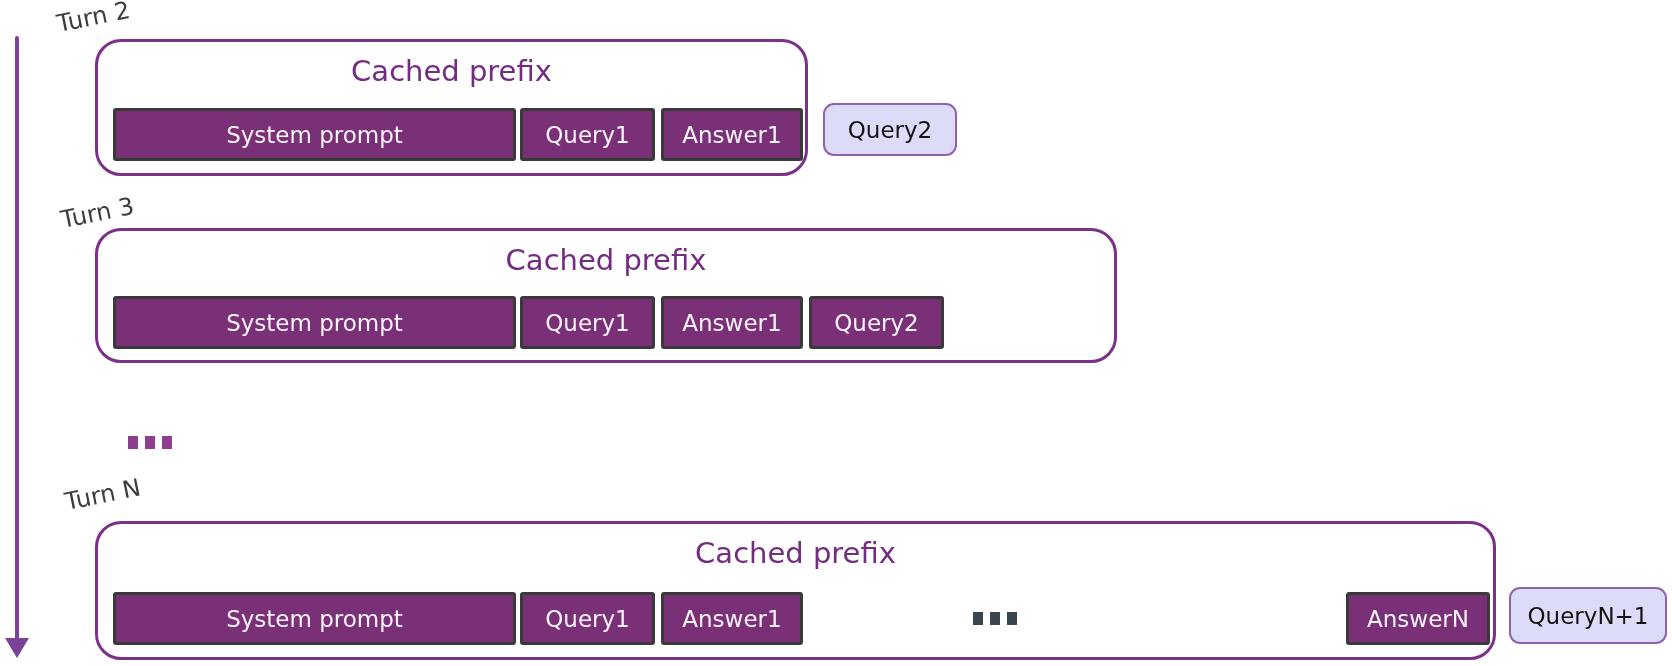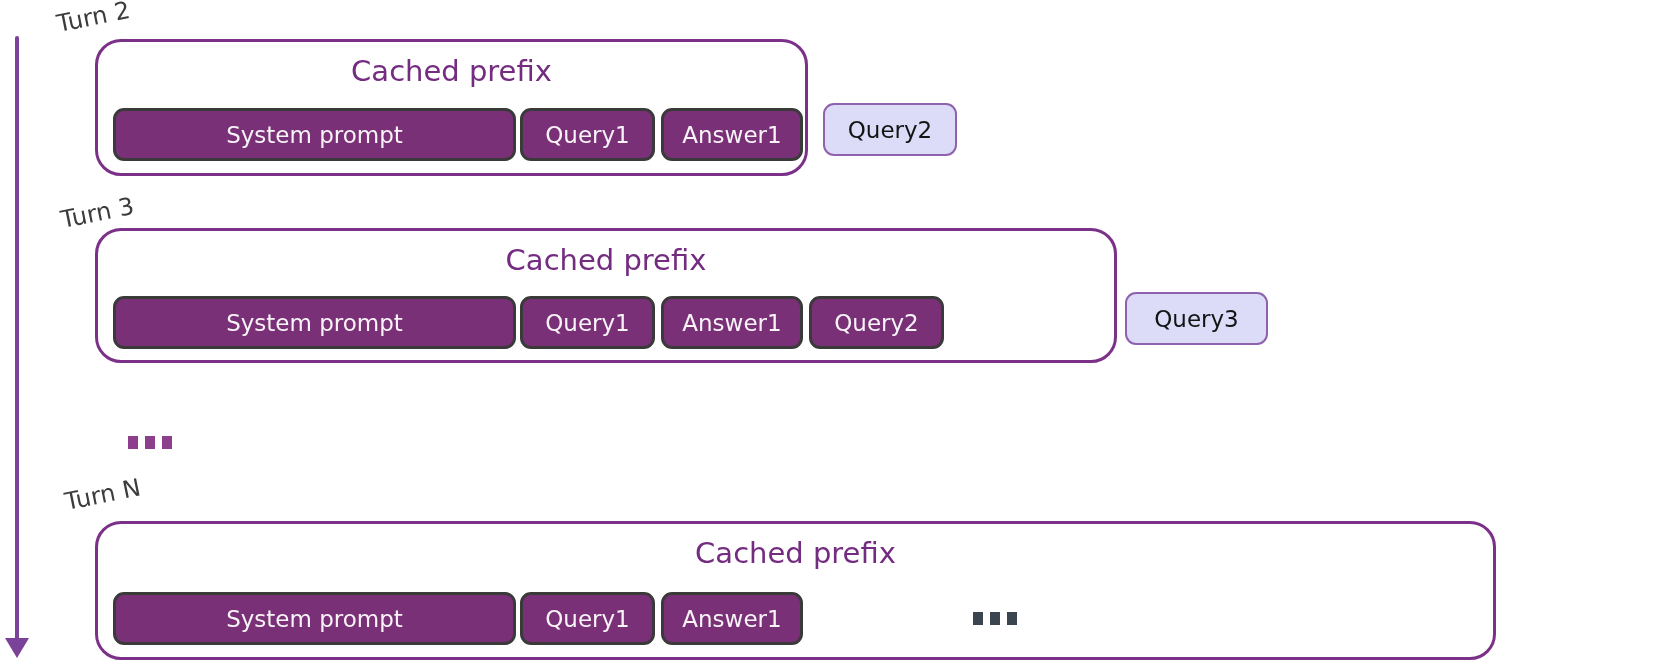--- a/index.html
+++ b/index.html
@@ -14,21 +14,21 @@
   
   .turn-label{position:absolute;color:#3c3c3c;font-size:24px;white-space:nowrap;
     transform:rotate(-11.5deg);transform-origin:0 100%;}
   
   .cache-box{position:absolute;box-sizing:border-box;background:#fff;
     border:3px solid #7c3189;border-radius:26px;}
   .box-title{position:absolute;left:0;right:0;top:13px;text-align:center;
     color:#732c80;font-size:29px;line-height:1.15;}
   
   .chip{position:absolute;box-sizing:border-box;height:53px;background:#7a3077;
-    border:3px solid #3a3a3a;border-radius:11px;color:#f7f3f7;font-size:23px;
+    border:3px solid #3a3a3a;border-radius:3px;color:#f7f3f7;font-size:23px;
     display:flex;align-items:center;justify-content:center;white-space:nowrap;}
   
   .new-chip{position:absolute;box-sizing:border-box;height:53px;background:#dcdcf8;
     border:2.5px solid #8f62ae;border-radius:11px;color:#141414;font-size:23px;
     display:flex;align-items:center;justify-content:center;white-space:nowrap;}
   
   .squares{position:absolute;display:flex;align-items:center;gap:7px;}
   .squares i{display:block;width:10px;height:13px;}
   .squares.purple i{background:#8d3f8d;}
   .squares.dark i{background:#3a4550;}
@@ -57,36 +57,37 @@
   <div class="turn-label" style="left:64px;top:206px">Turn 3</div>
 
   <div class="cache-box" style="left:95px;top:228px;width:1022px;height:135px">
     <div class="box-title">Cached prefix</div>
     <div class="chip" style="left:15px;top:65px;width:403px">System prompt</div>
     <div class="chip" style="left:422px;top:65px;width:135px">Query1</div>
     <div class="chip" style="left:563px;top:65px;width:142px">Answer1</div>
     <div class="chip" style="left:711px;top:65px;width:135px">Query2</div>
   </div>
 
-  <div class="new-chip" style="left:1125px;top:292px;width:143px">Query3</div>
 
   <div class="squares purple" style="left:128px;top:436px" aria-label="...">
     <i></i>
       <i></i>
       <i></i>
   </div>
 
   <div class="turn-label" style="left:68px;top:488px">Turn N</div>
 
   <div class="cache-box" style="left:95px;top:521px;width:1401px;height:139px">
     <div class="box-title">Cached prefix</div>
     <div class="chip" style="left:15px;top:68px;width:403px">System prompt</div>
     <div class="chip" style="left:422px;top:68px;width:135px">Query1</div>
     <div class="chip" style="left:563px;top:68px;width:142px">Answer1</div>
     <div class="squares dark" style="left:875px;top:88px" aria-label="...">
       <i></i>
         <i></i>
         <i></i>
     </div>
+    <div class="chip" style="left:1248px;top:68px;width:144px">AnswerN</div>
   </div>
 
+  <div class="new-chip" style="left:1509px;top:587px;width:158px;height:57px">QueryN+1</div>
 
 </div>
 
 </body></html>

